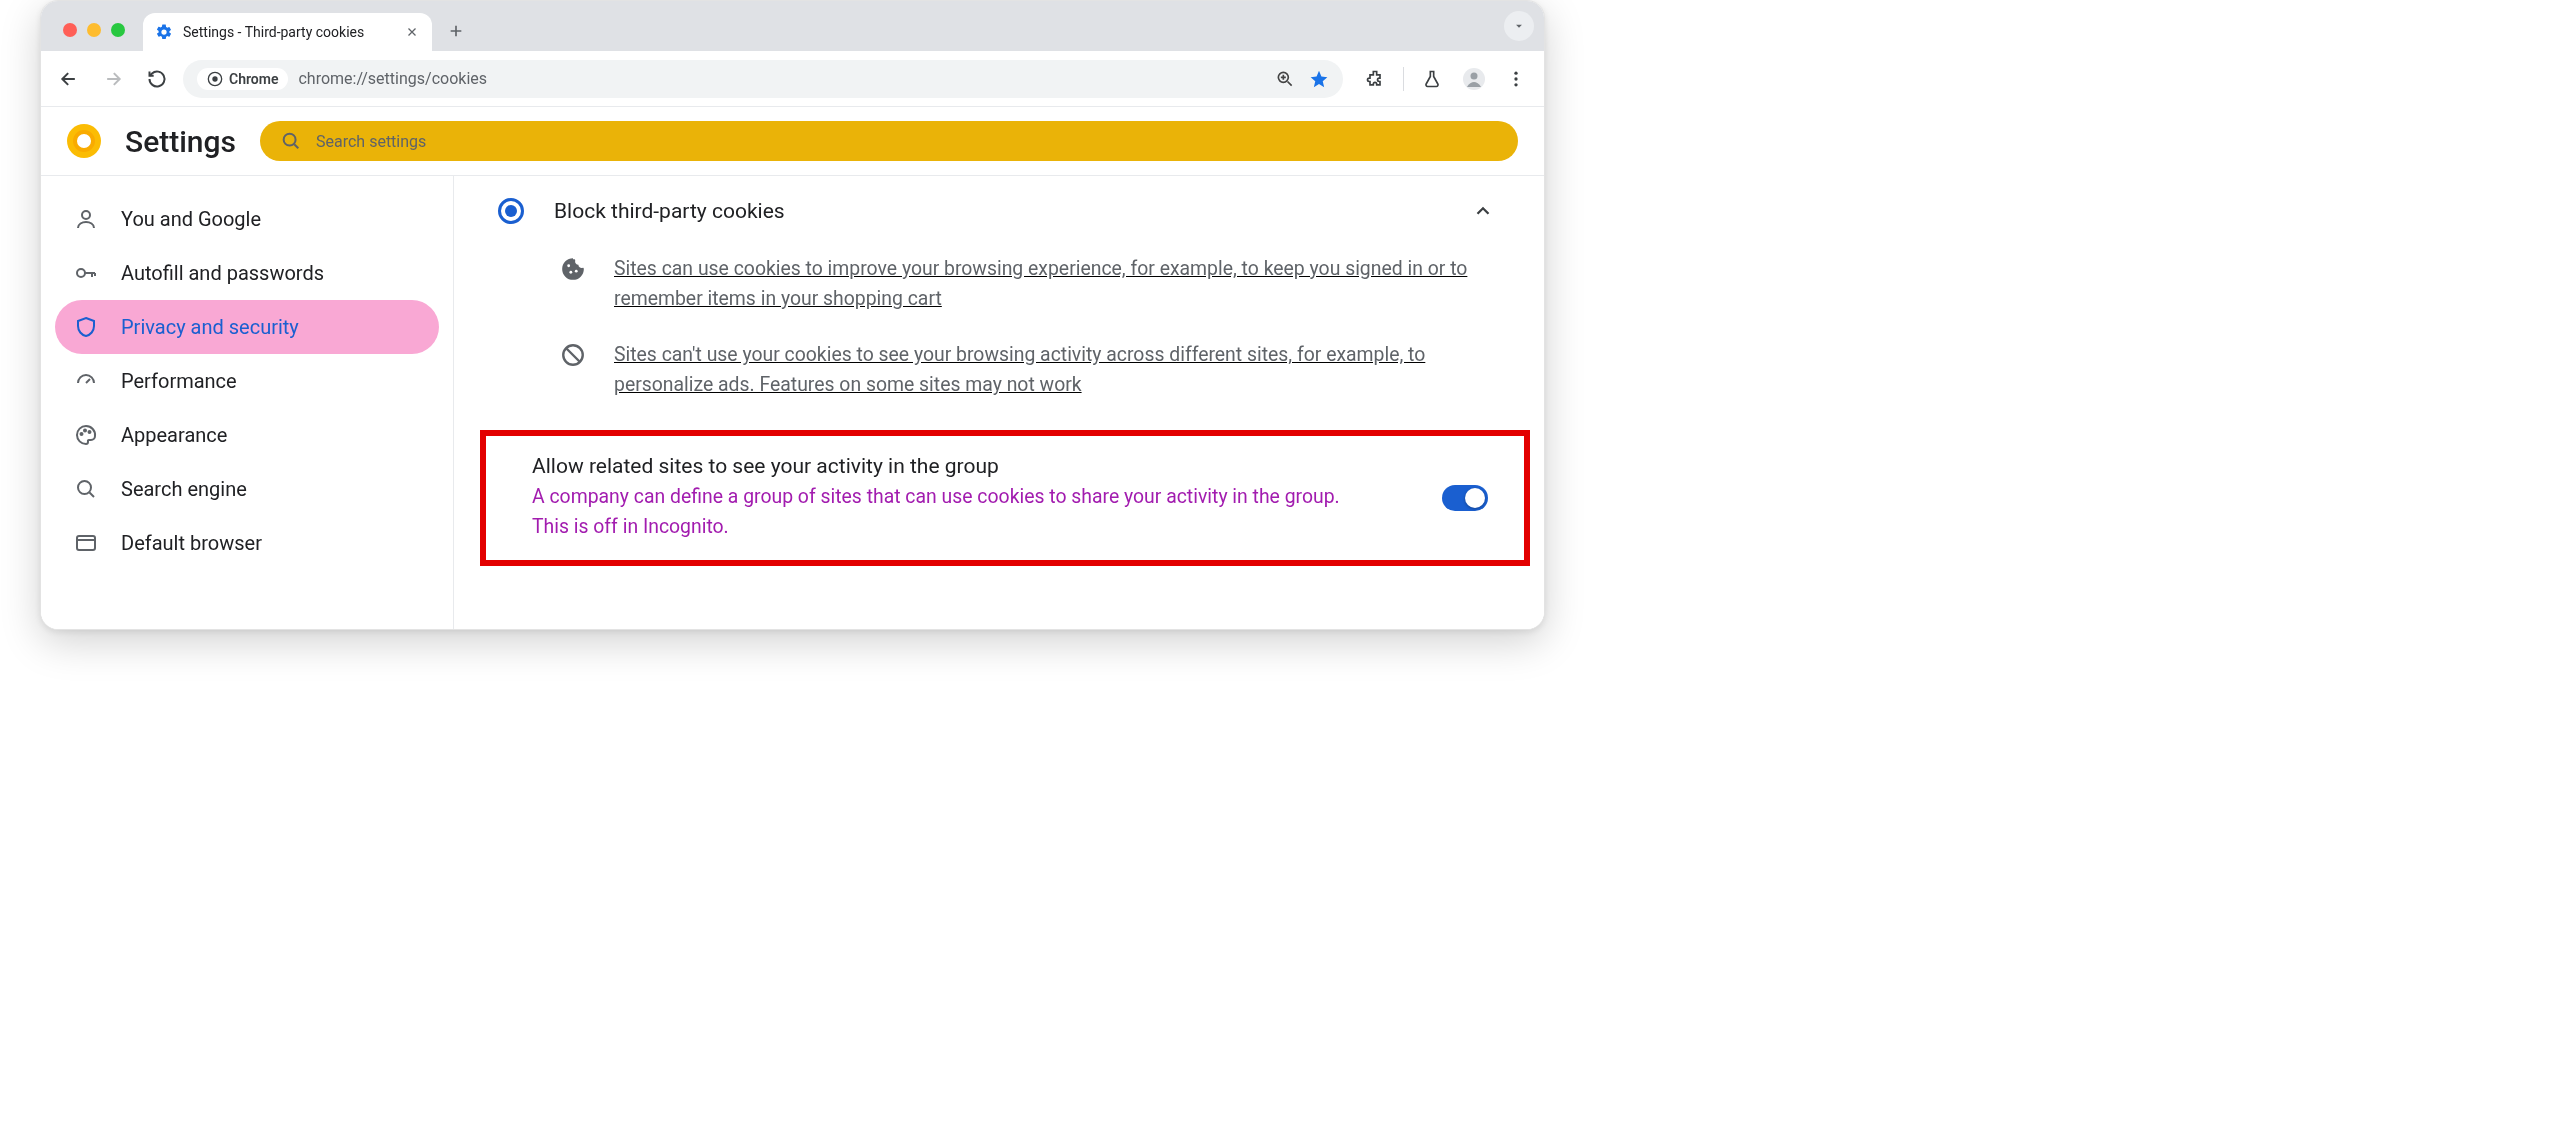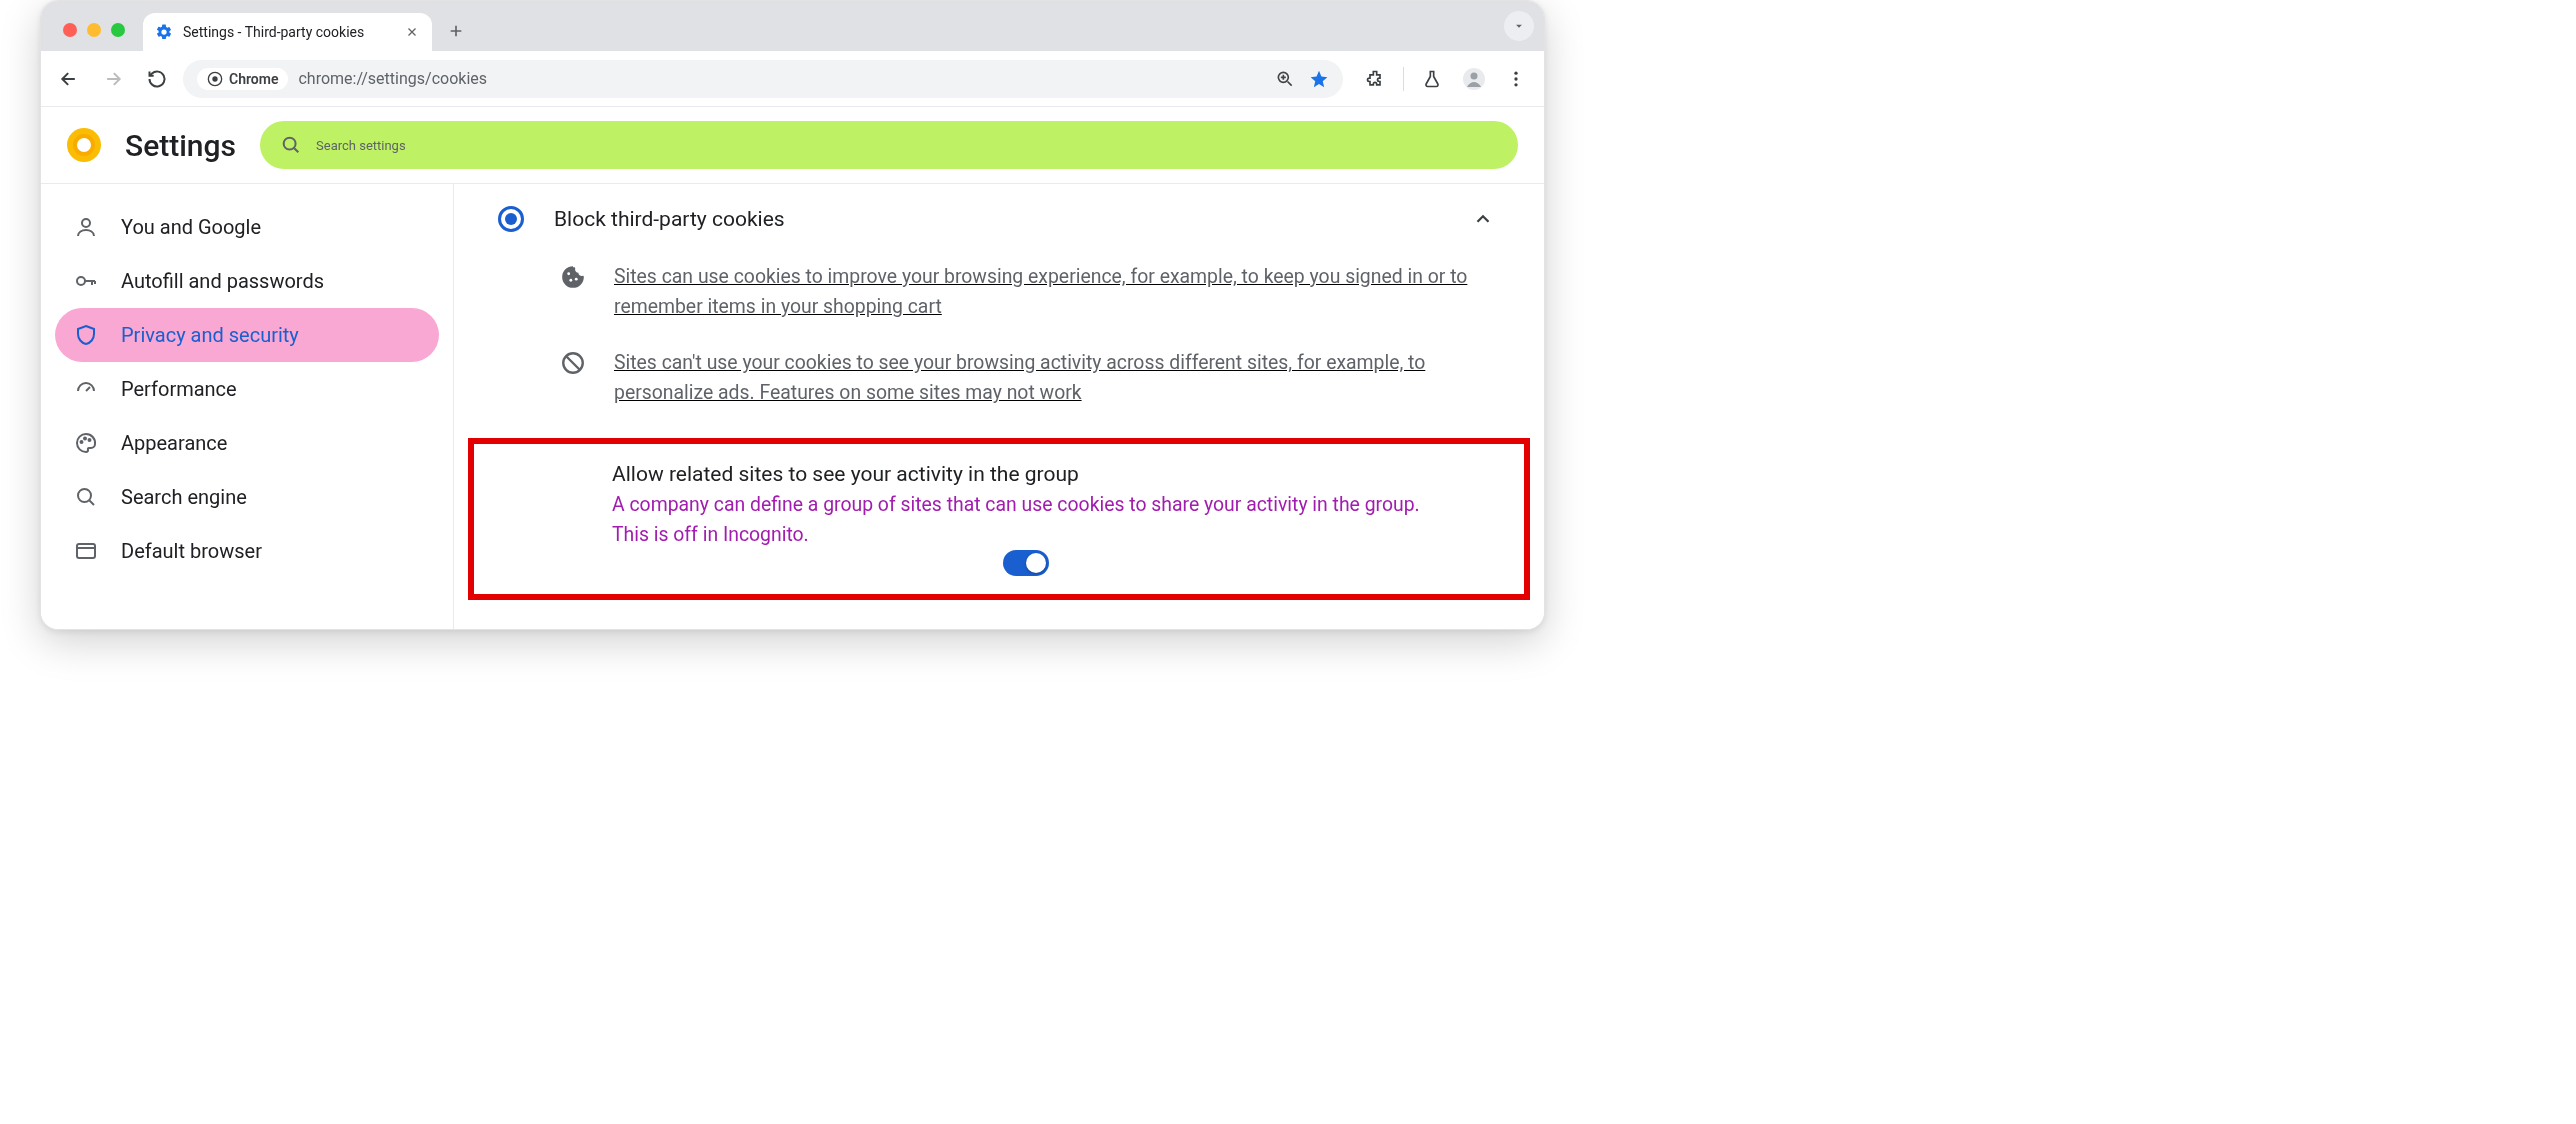--- a/index.html
+++ b/index.html
@@ -137,26 +137,26 @@
     position:relative;
     display:flex; align-items:center; justify-content:center;
   }
   .chrome-logo::after{
     content:""; width:14px; height:14px; border-radius:50%;
     background:#fff; border:4px solid #f9ab00;
   }
   .settings-title { font-size:30px; font-weight:500; color:#202124; }
 
   .search-settings {
-    flex:1; height:48px;
-    background:#bef264;
+    flex:1; height:40px;
+    background:#eab308;
     border-radius:26px;
     display:flex; align-items:center;
     padding:0 20px; gap:14px;
-    color:#5f6368; font-size:13px;
+    color:#5f6368; font-size:16px;
   }
 
   .settings-body {
     flex:1; display:flex;
     overflow:hidden;
   }
 
   .sidebar {
     width:413px;
     padding:16px 14px;
@@ -207,23 +207,23 @@
   .desc-block {
     display:flex; gap:26px;
     padding:8px 40px 18px 90px;
     text-decoration:underline;
   }
   .desc-icon { width:30px; color:#5f6368; display:flex; justify-content:center; padding-top:2px; }
   .desc-text { font-size:19.4px; color:#5f6368; line-height:1.55; max-width:868px; }
 
   .highlight-box {
     border:6px solid #e30000;
-    margin:12px 0 0 0;
-    padding:18px 36px 18px 90px;
-    display:flex; align-items:center;flex-direction:column;
+    margin:12px 0 0 12px;
+    padding:18px 36px 18px 46px;
+    display:flex; align-items:center;
   }
   .highlight-text { flex:1; }
   .highlight-title { font-size:21px; color:#202124; margin-bottom:4px; }
   .highlight-desc { font-size:19.4px; color:#a21caf; line-height:1.55; max-width:828px; }
 
   .toggle {
     width:46px; height:26px; border-radius:14px;
     background:#1a5fd0; position:relative;
     flex-shrink:0;
   }

